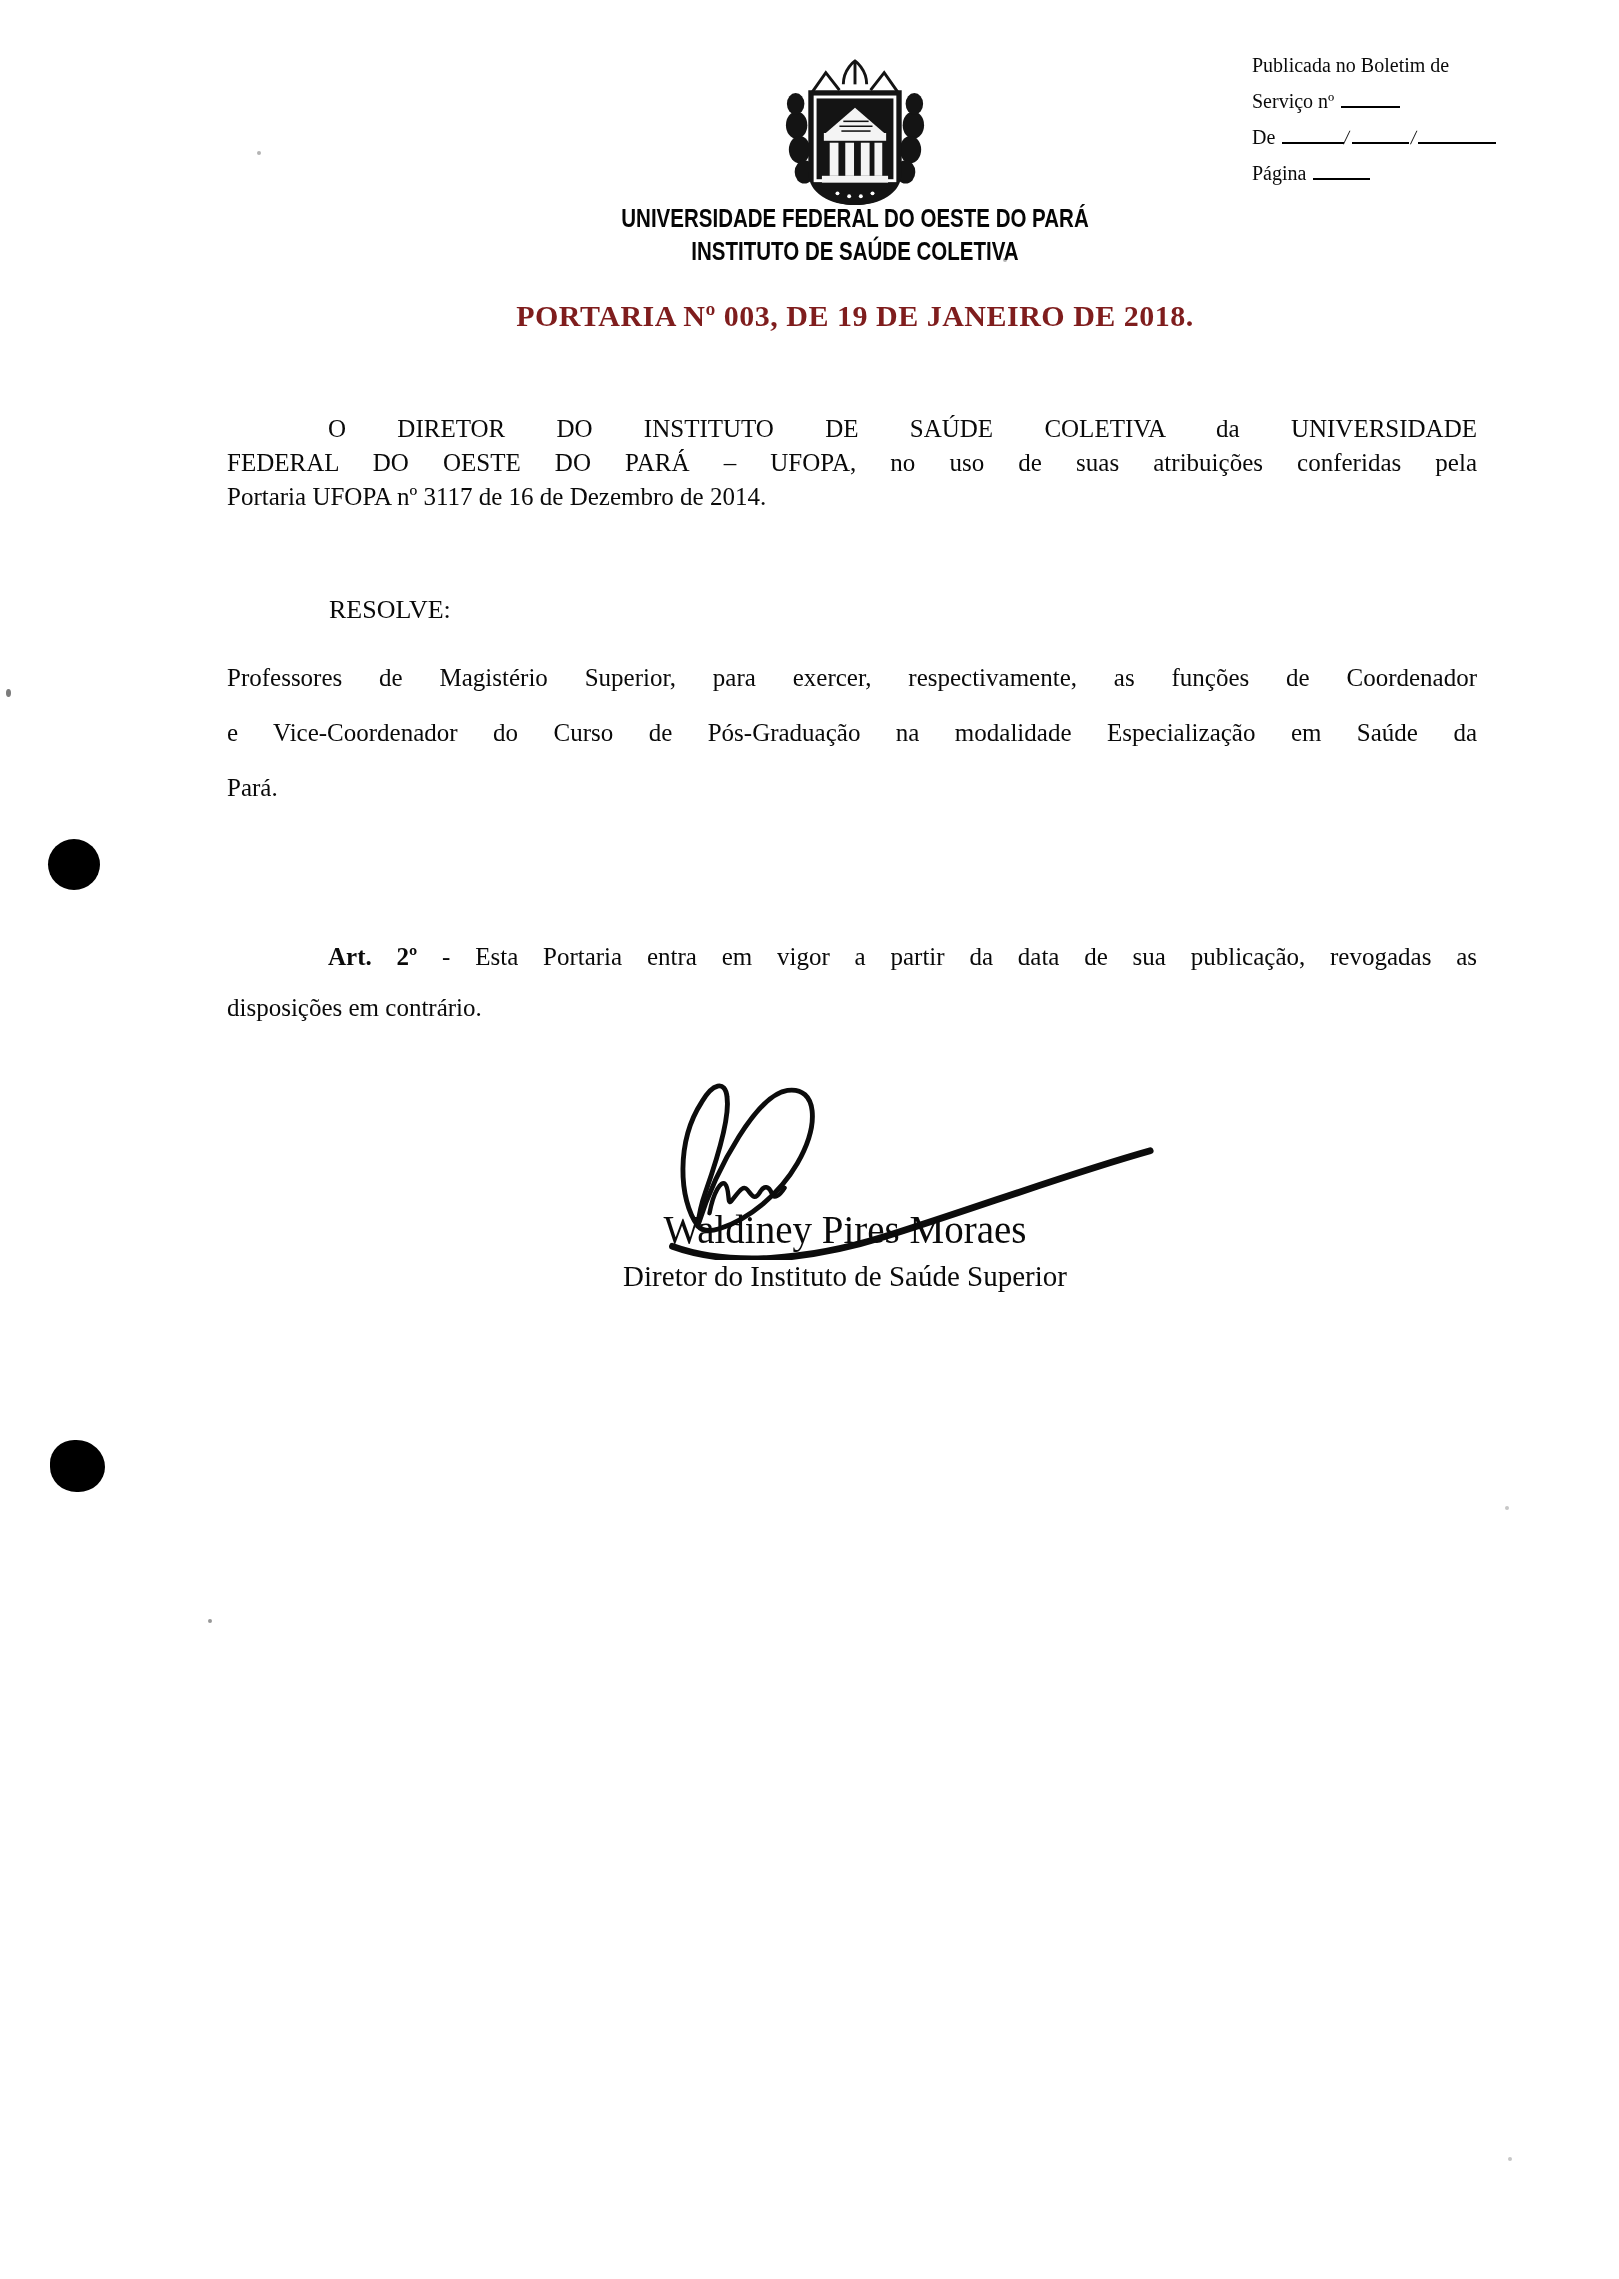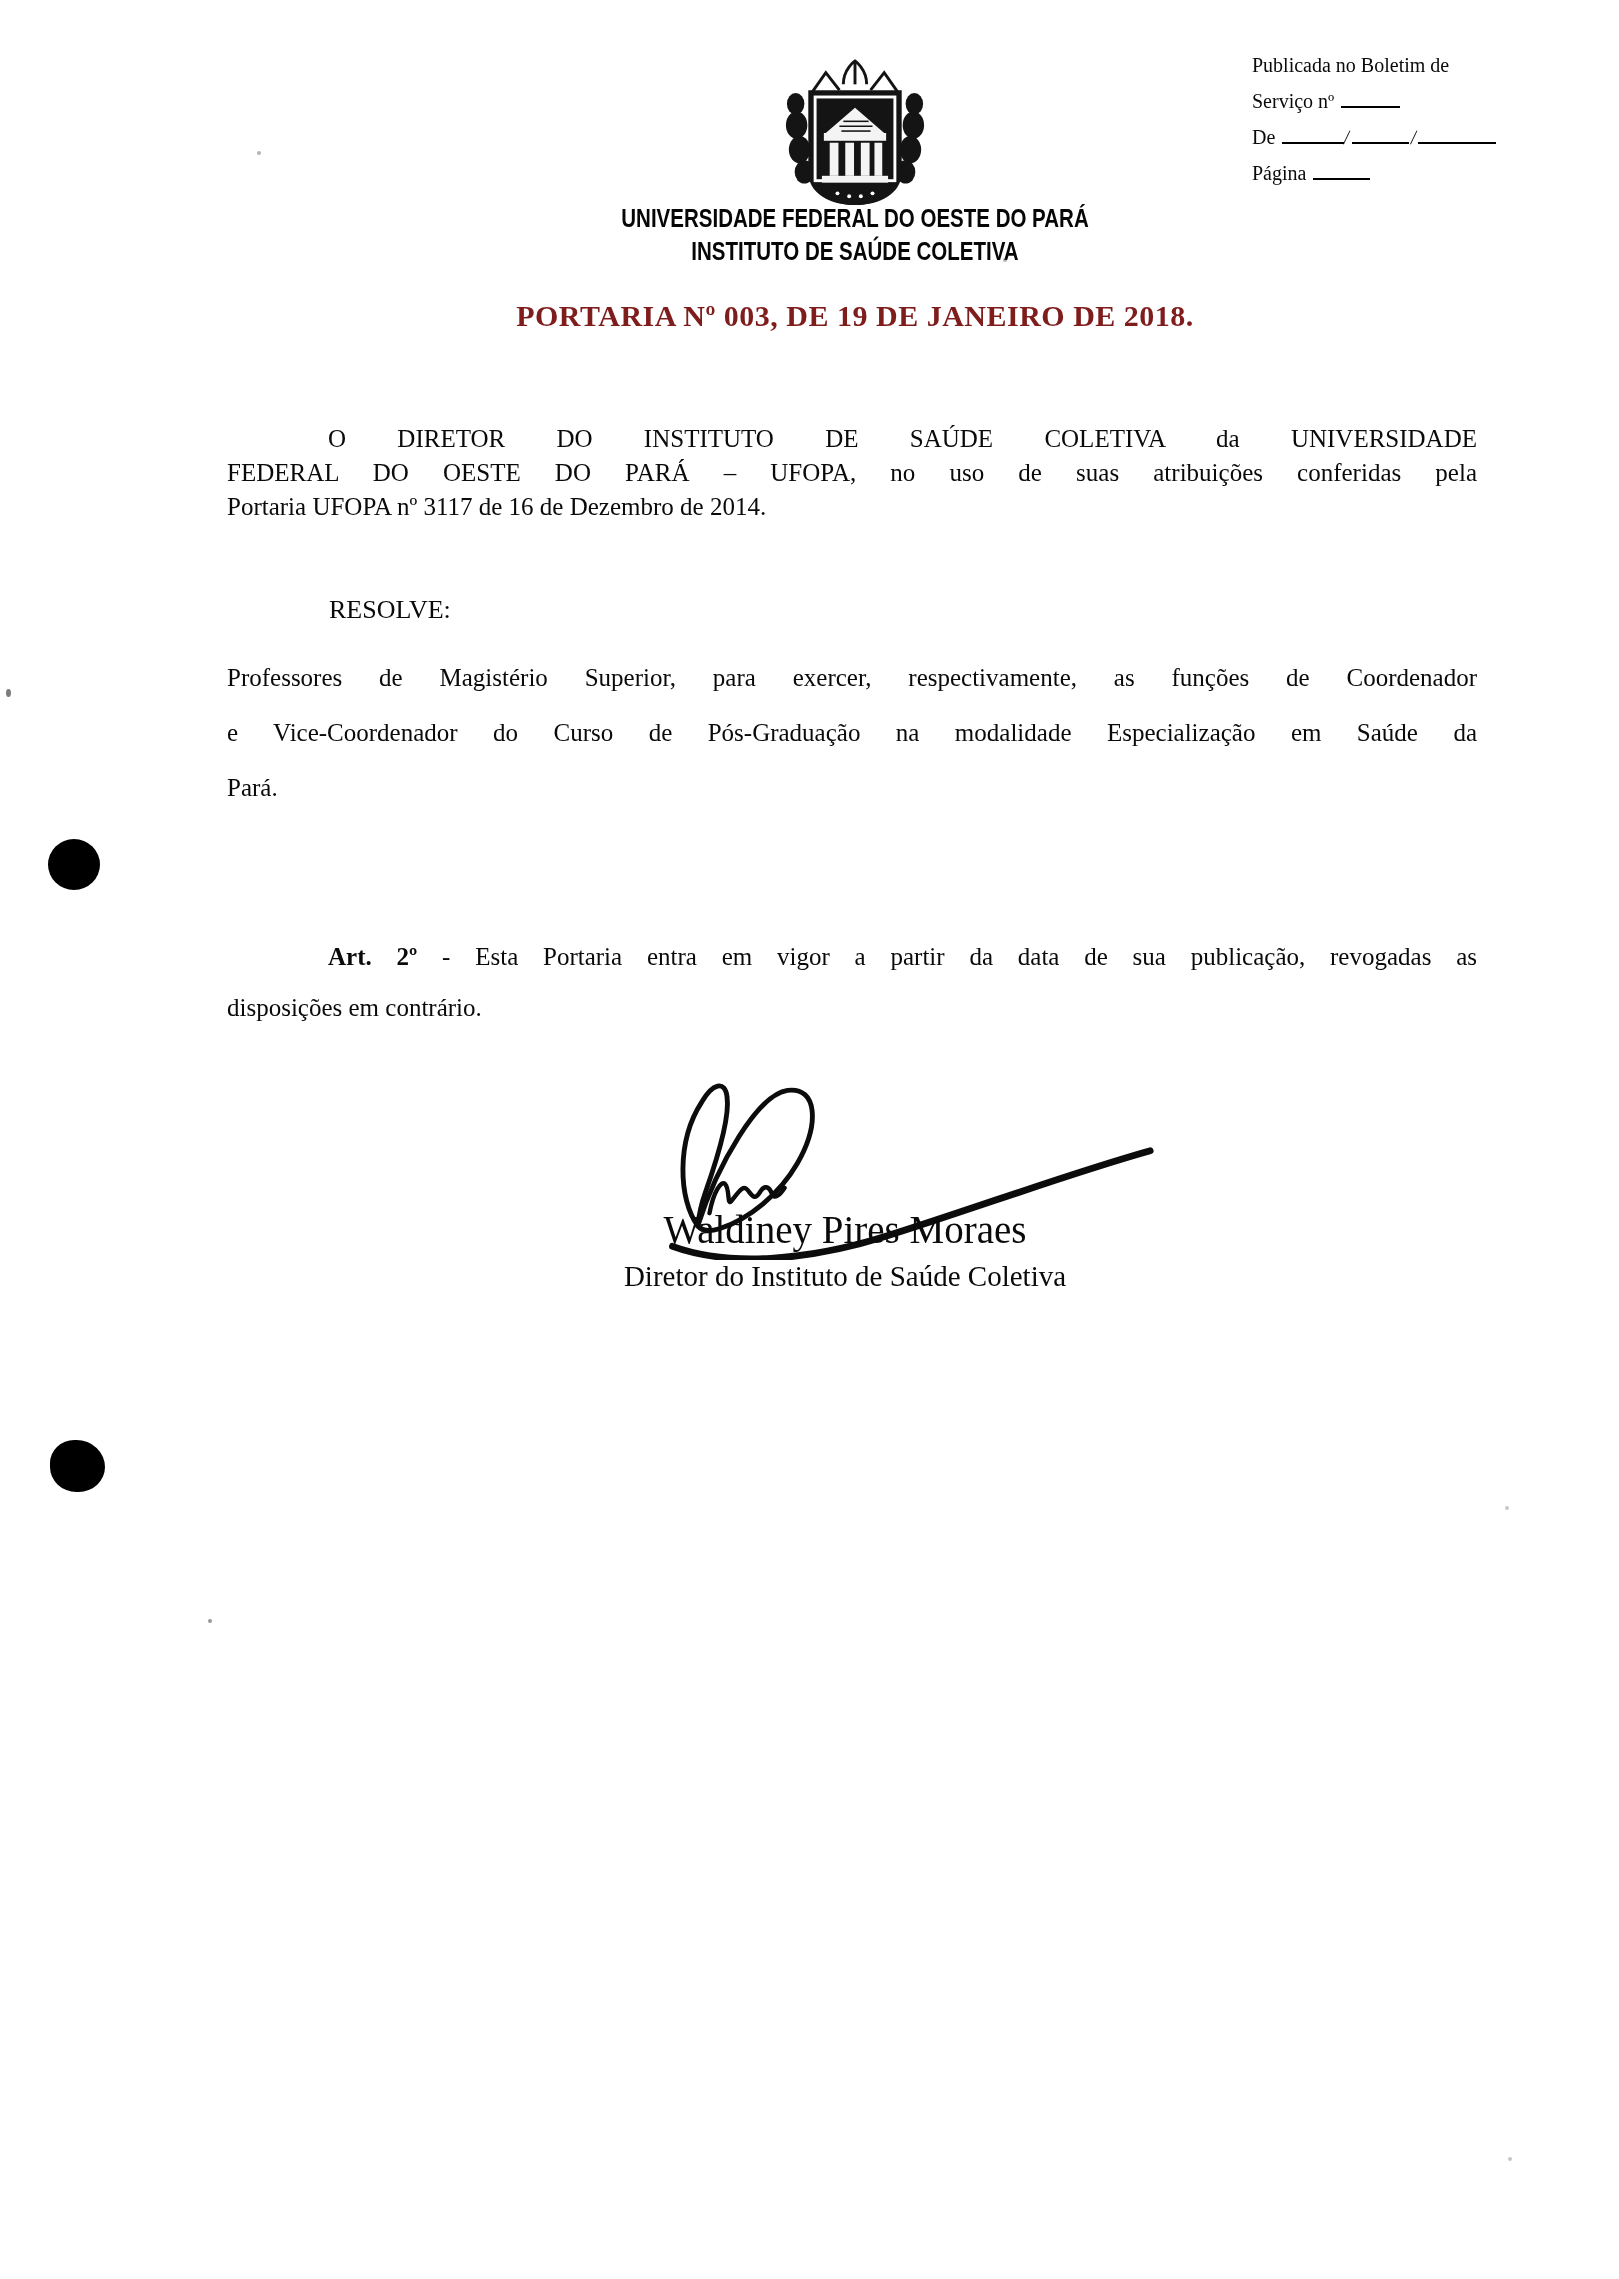--- a/index.html
+++ b/index.html
@@ -45,21 +45,21 @@
   .doc-title{
     position:absolute;left:855px;top:299px;white-space:nowrap;
     transform:translateX(-50%);
     font-weight:bold;font-size:30px;letter-spacing:0.5px;color:#7f1d1d;
   }
   
   .block{position:absolute;left:227px;width:1250px;font-size:25px;}
   .jline{text-align:justify;text-align-last:justify;}
   .jlast{text-align-last:left;}
   .indent{padding-left:101px;}
-  .preamble{top:422px;line-height:34px;}
+  .preamble{top:412px;line-height:34px;}
   .resolve{position:absolute;left:329px;top:595px;font-size:26px;}
   .art1{top:650px;line-height:55px;}
   .art2{top:931px;line-height:51px;}
   .artlabel{font-weight:bold;}
   
   .sig-svg{position:absolute;left:612px;top:1065px;width:546px;height:195px;}
   .sig-name{
     position:absolute;left:845px;top:1207px;white-space:nowrap;
     transform:translateX(-50%);font-size:39px;
   }
@@ -161,21 +161,21 @@
   <svg class="sig-svg" viewBox="0 0 560 200">
     <g fill="none" stroke="#0c0c0c" stroke-linecap="round">
       <path stroke-width="5" d="M88 165 C 68 138 66 78 92 38 C 103 19 116 15 118 33 C 121 55 108 96 96 130 C 91 144 89 155 88 165"></path>
       <path stroke-width="5" d="M88 165 C 108 102 150 30 180 26 C 211 22 213 61 190 101 C 172 132 141 158 110 168 C 100 171 92 170 88 165"></path>
       <path stroke-width="4.5" d="M100 152 C 104 130 112 118 116 122 C 121 127 118 144 122 140 C 129 132 134 122 139 128 C 143 133 146 140 152 130 C 156 123 161 124 164 132 C 166 138 172 134 177 126"></path>
       <path stroke-width="7" d="M62 186 C 120 207 200 201 280 176 C 378 145 470 111 552 88"></path>
     </g>
   </svg>
 
   <div class="sig-name">Waldiney Pires Moraes</div>
-  <div class="sig-role">Diretor do Instituto de Saúde Coletiva</div>
+  <div class="sig-role">Diretor do Instituto de Saúde Superior</div>
 
   <div class="speck" style="left:257px;top:151px;width:3.9px;height:3.9px;opacity:.4"></div>
   <div class="speck" style="left:1003px;top:258px;width:3.9px;height:3.9px;opacity:.4"></div>
   <div class="speck" style="left:5.9px;top:689px;width:4.9px;height:7.8px;opacity:.7"></div>
   <div class="speck" style="left:208px;top:1619px;width:3.9px;height:3.9px;opacity:.55"></div>
   <div class="speck" style="left:1505px;top:1506px;width:3.9px;height:3.9px;opacity:.3"></div>
   <div class="speck" style="left:1508px;top:2157px;width:3.9px;height:3.9px;opacity:.3"></div>
 
 </div>
 

